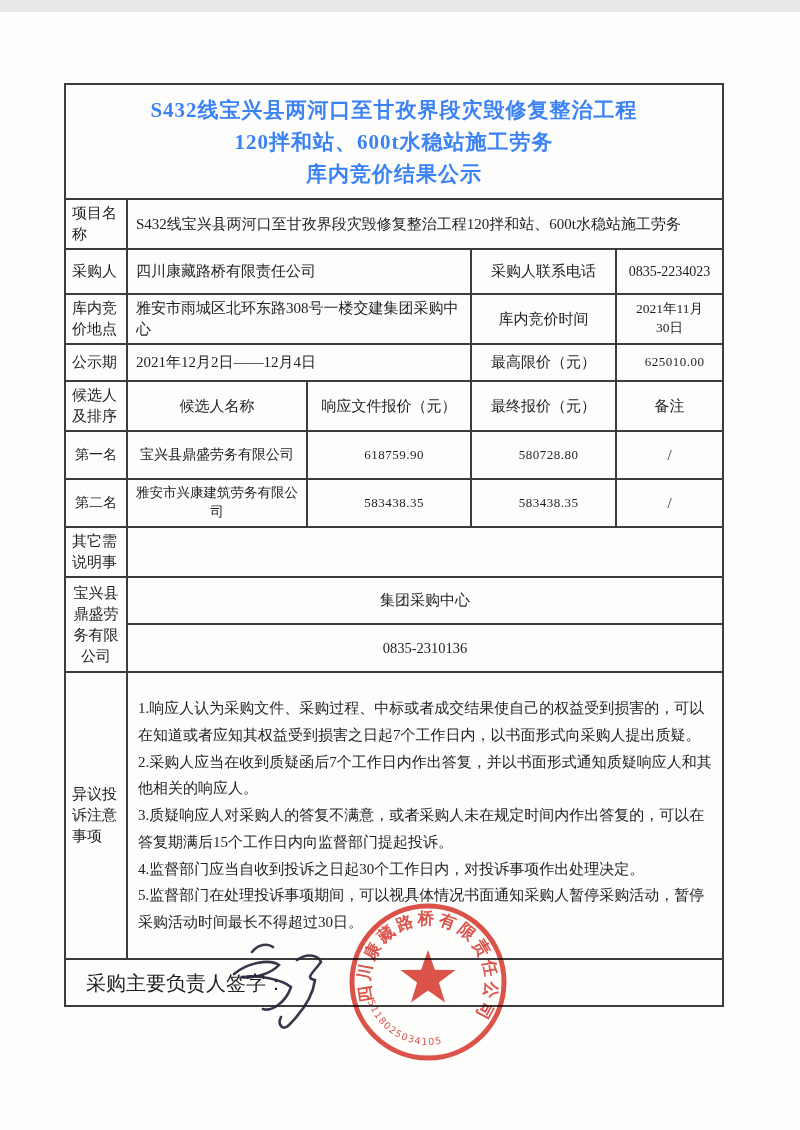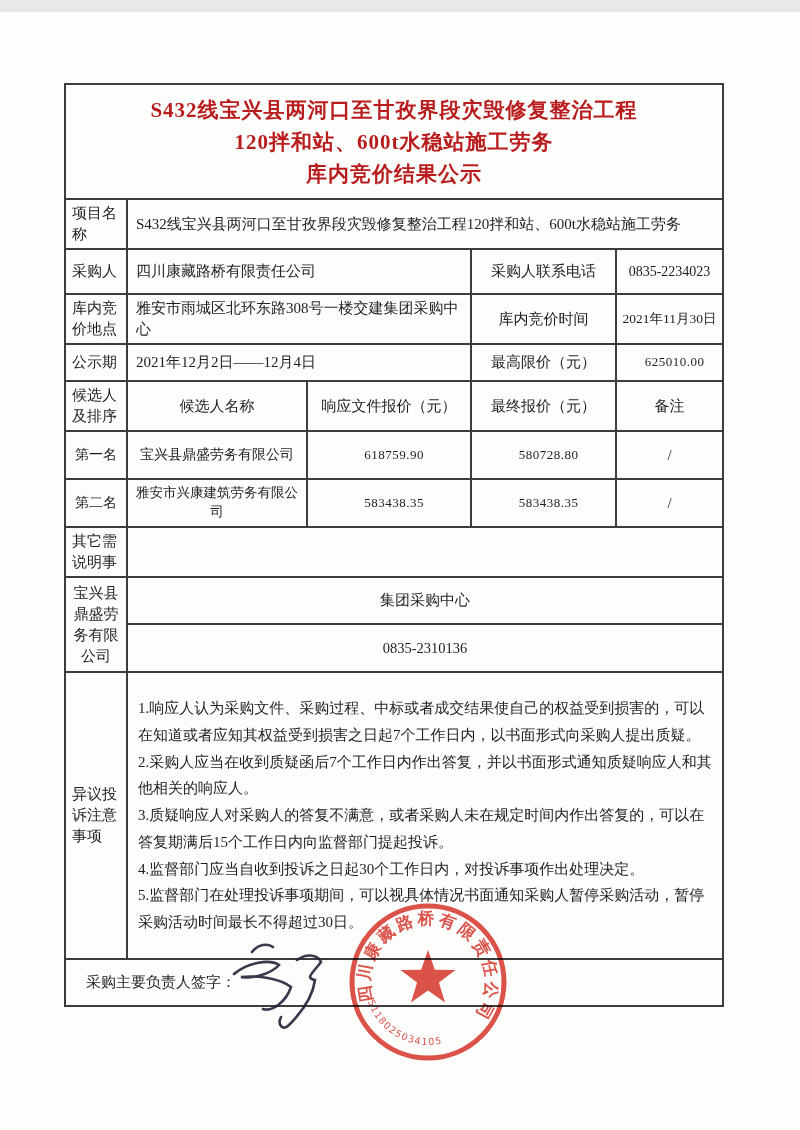--- a/index.html
+++ b/index.html
@@ -22,27 +22,27 @@
     vertical-align:middle;
     font-size:15px;line-height:1.4;
     word-break:break-all;
   }
   tr.r-title{height:115px;}
   tr.r1{height:42px;} tr.r2{height:45px;} tr.r3{height:50px;} tr.r4{height:37px;}
   tr.r5{height:46px;} tr.r6{height:48px;} tr.r7{height:48px;} tr.r8{height:39px;}
   tr.r9{height:47px;} tr.r10{height:48px;padding-left:17px;} tr.r11{height:287px;} tr.r12{height:47px;}
 
   td.title-cell{text-align:center;padding:0;}
-  .title-line{font-size:21px;font-weight:700;letter-spacing:1px;line-height:32px;color:#b91c1c;}
+  .title-line{font-size:21px;font-weight:700;letter-spacing:1px;line-height:32px;color:#3b82f6;}
   td.lbl{padding:3px 6px;margin-top:12px;}
   td.ctr{text-align:center;}
   td.num{text-align:center;font-size:13px;letter-spacing:.5px;padding-left:18px;}
   td.notes-cell{padding:4px 10px;}
   .note-item{font-size:15px;line-height:1.78;text-align:left;}
-  td.sig-cell{padding-left:20px;font-size:15px;}
+  td.sig-cell{padding-left:20px;font-size:20px;}
 
   .stamp{
     position:absolute;left:343px;top:885px;width:170px;height:170px;
     mix-blend-mode:multiply;opacity:.87;pointer-events:none;
   }
   .signature-svg{
     position:absolute;left:218px;top:920px;width:130px;height:100px;
     pointer-events:none;
   }
 </style>
@@ -80,21 +80,21 @@
       <td class="lbl">采购人</td>
       <td colspan="2">四川康藏路桥有限责任公司</td>
       <td class="ctr">采购人联系电话</td>
       <td class="ctr" style="font-size:14px;">0835-2234023</td>
     </tr>
 
     <tr class="r3">
       <td class="lbl">库内竞价地点</td>
       <td colspan="2">雅安市雨城区北环东路308号一楼交建集团采购中心</td>
       <td class="ctr">库内竞价时间</td>
-      <td class="ctr" style="font-size:13.5px;padding:3px 2px;">2021年11月30日</td>
+      <td class="ctr" style="font-size:13.5px;padding:3px 16px;">2021年11月30日</td>
     </tr>
 
     <tr class="r4">
       <td class="lbl">公示期</td>
       <td colspan="2">2021年12月2日——12月4日</td>
       <td class="ctr">最高限价（元）</td>
       <td class="num">625010.00</td>
     </tr>
 
     <tr class="r5">

